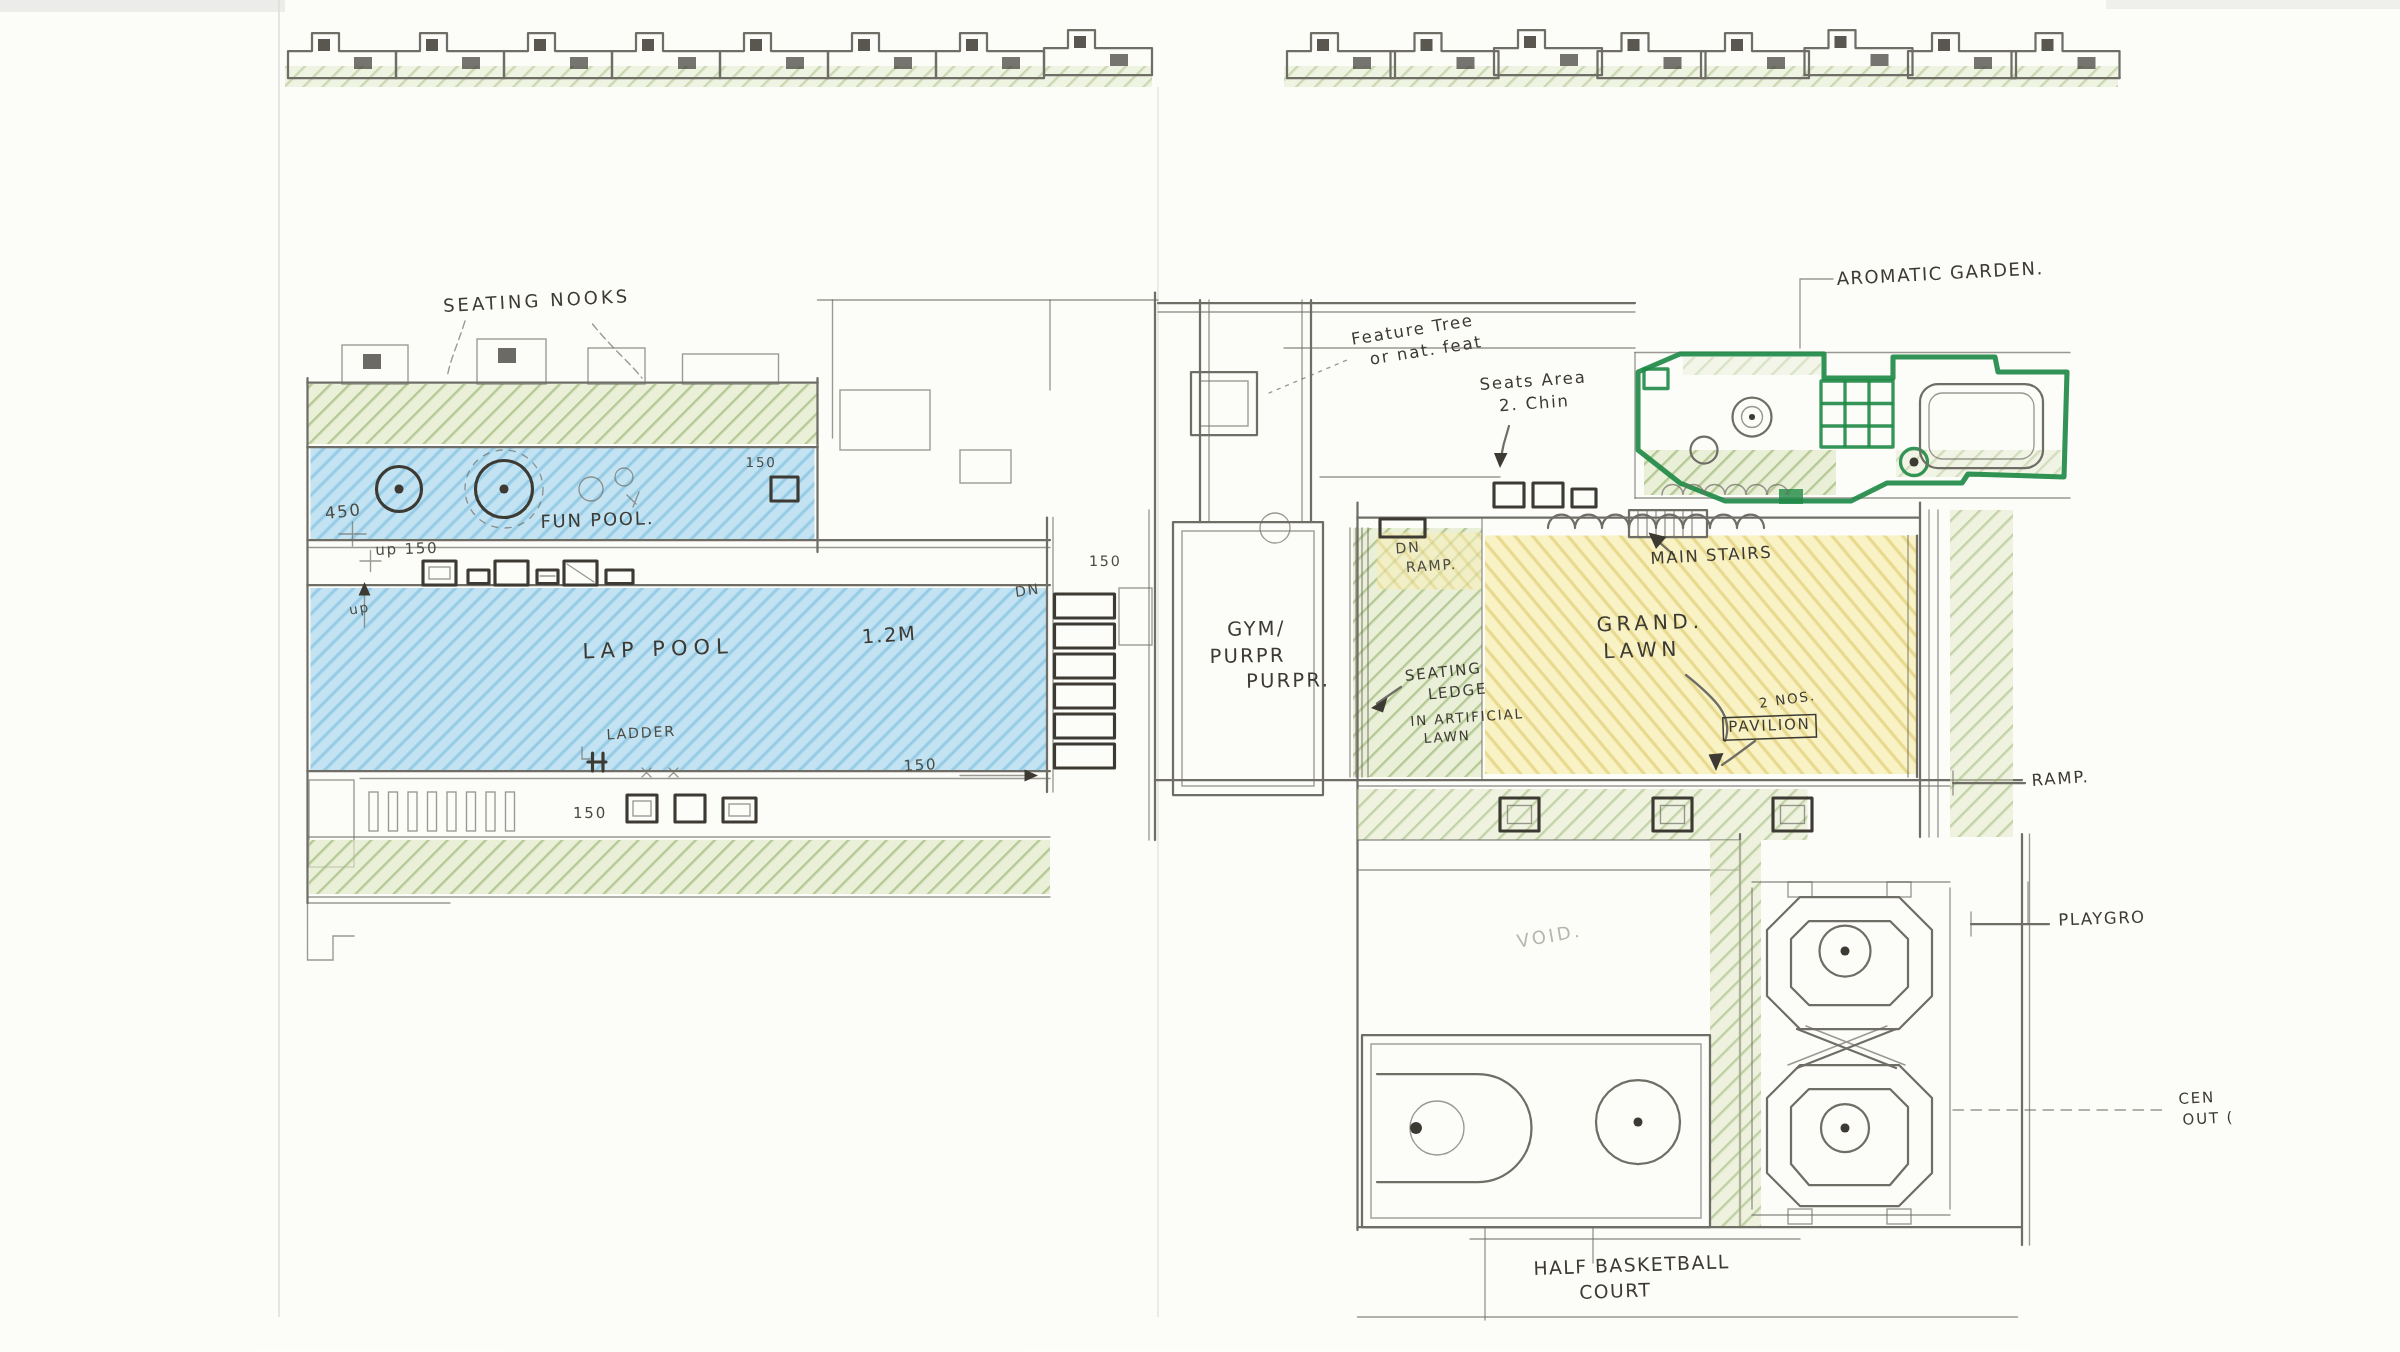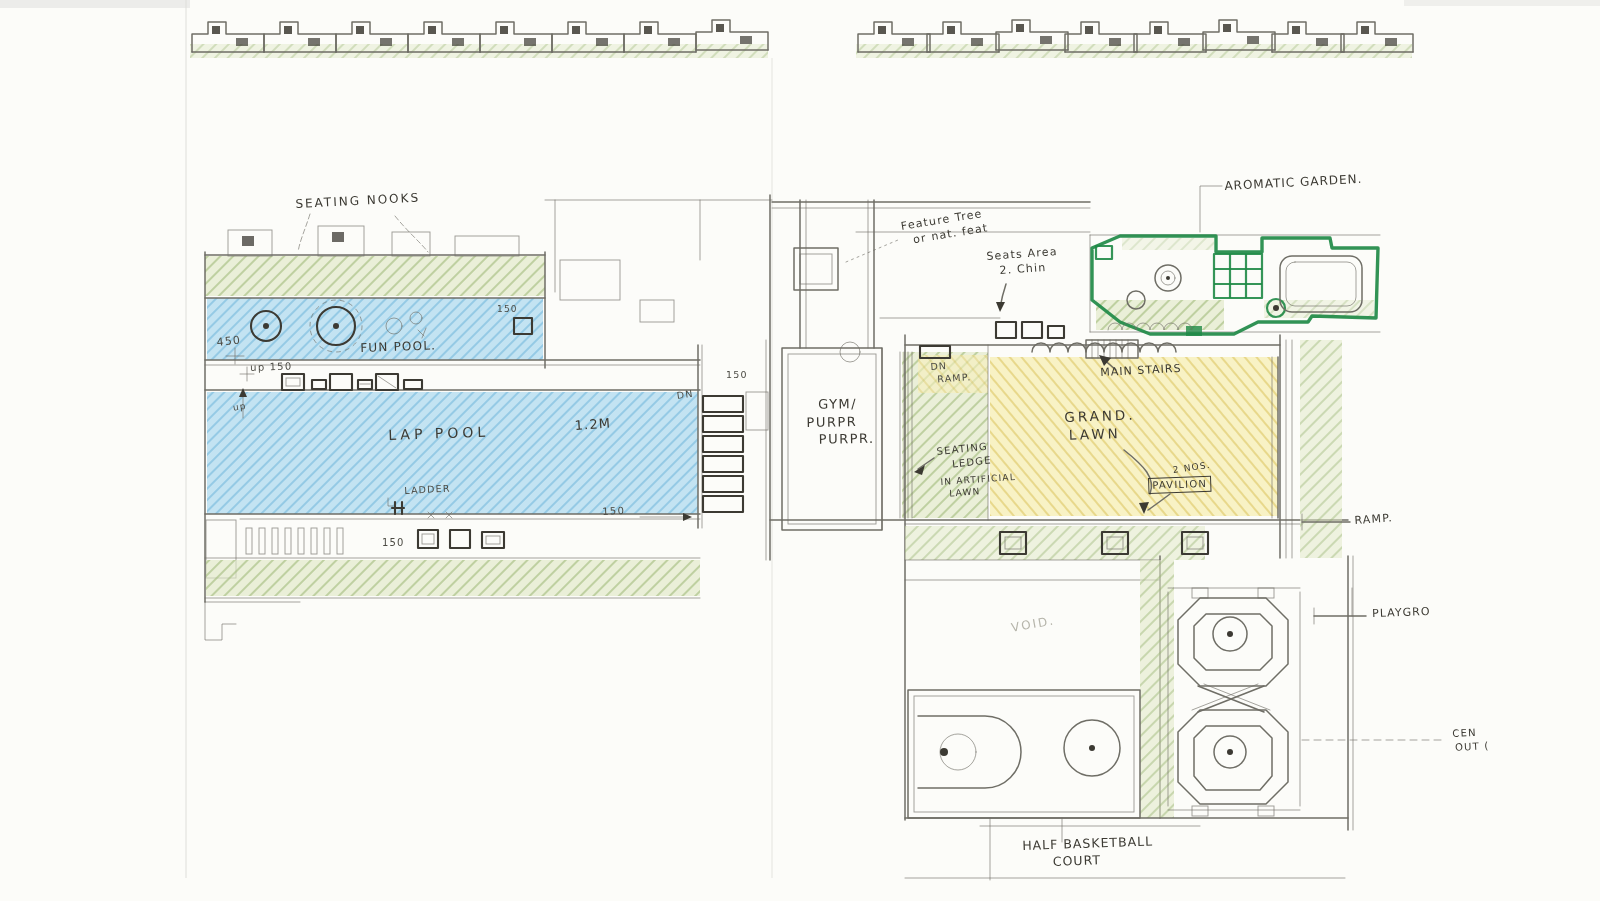--- a/index.html
+++ b/index.html
@@ -360,24 +360,24 @@
   <div class="lbl dim" style="left:232px;top:402px;font-size:9px;transform:rotate(-10deg)">up</div>
 
   <div class="lbl" style="left:388px;top:426px;font-size:14px;letter-spacing:4px;transform:rotate(-2deg)">LAP POOL</div>
   <div class="lbl" style="left:574px;top:417px;font-size:13px;transform:rotate(-4deg)">1.2M</div>
   <div class="lbl dim" style="left:404px;top:485px;font-size:9.5px;transform:rotate(-3deg)">LADDER</div>
   <div class="lbl dim" style="left:602px;top:505px;font-size:10px;transform:rotate(-3deg)">150</div>
   <div class="lbl dim" style="left:382px;top:536px;font-size:10px">150</div>
   <div class="lbl dim" style="left:676px;top:390px;font-size:9.5px;transform:rotate(-8deg)">DN</div>
   <div class="lbl dim" style="left:726px;top:369px;font-size:9.5px">150</div>
 
-  <div class="lbl" style="left:806px;top:396px;font-size:13px;letter-spacing:1.5px;transform:rotate(-1deg)">
+  <div class="lbl" style="left:806px;top:412px;font-size:13px;letter-spacing:1.5px;transform:rotate(-1deg)">
     <span class="ln" style="margin-left:12px">GYM/</span>
     <span class="ln">PURPR</span>
-    <span class="ln" style="margin-left:12px">PURPR.</span>
+    <span class="ln" style="margin-left:24px">PURPR.</span>
   </div>
 
   <div class="lbl" style="left:900px;top:220px;font-size:11px;transform:rotate(-9deg)">
     <span class="ln">Feature Tree</span>
     <span class="ln" style="margin-left:10px">or nat. feat</span>
   </div>
 
   <div class="lbl" style="left:986px;top:250px;font-size:11px;transform:rotate(-4deg)">
     <span class="ln">Seats Area</span>
     <span class="ln" style="margin-left:12px">2. Chin</span>

